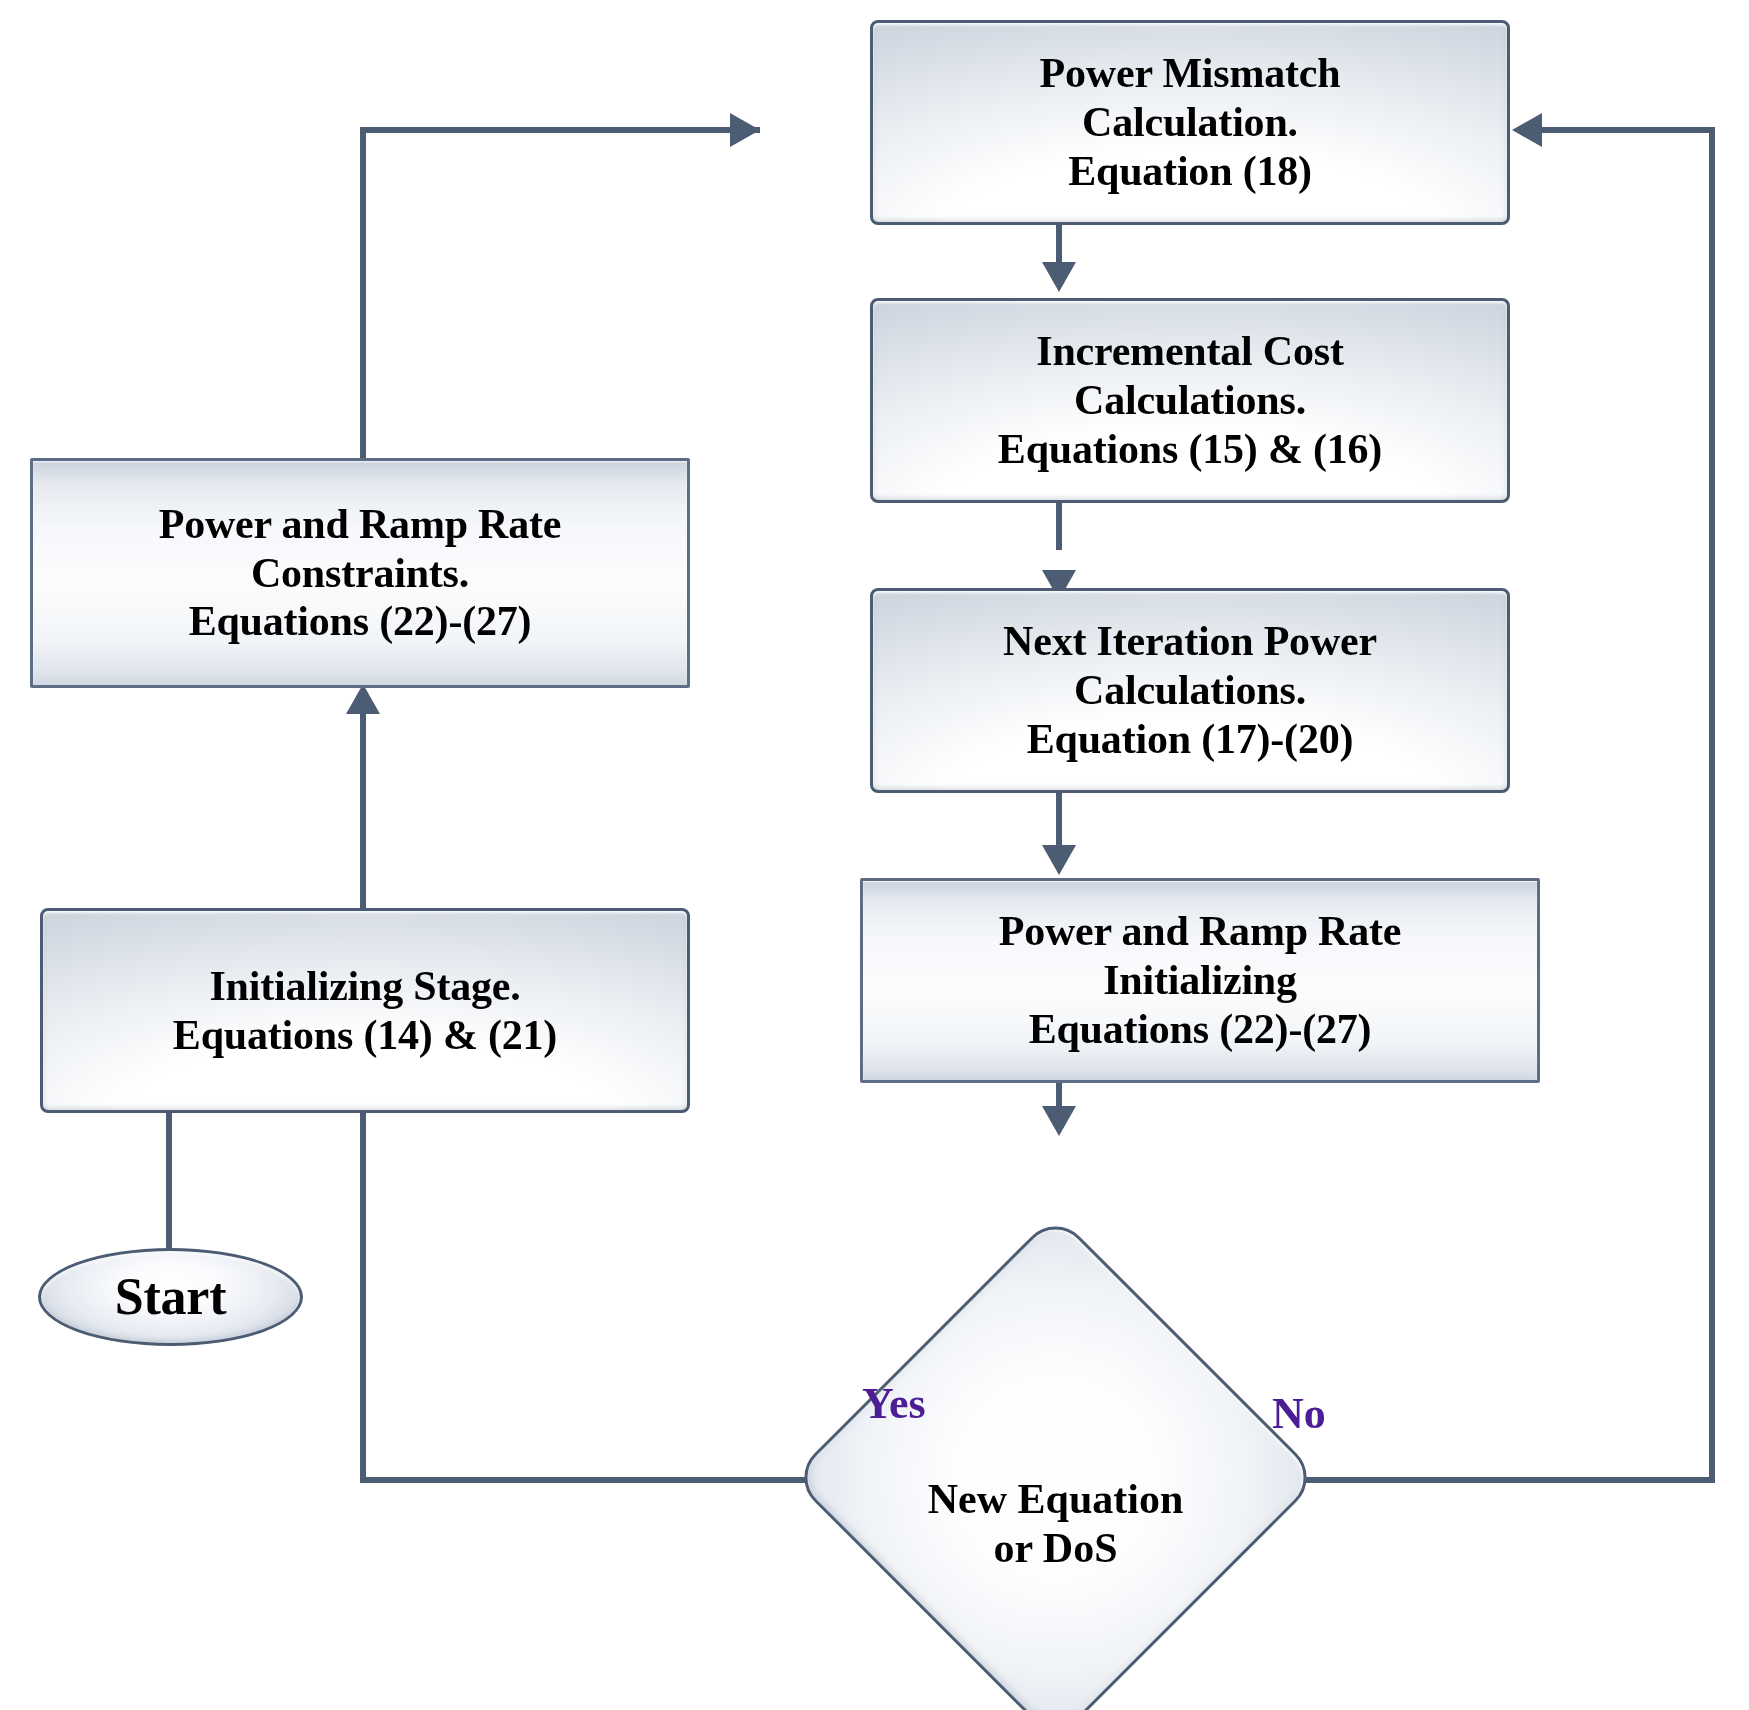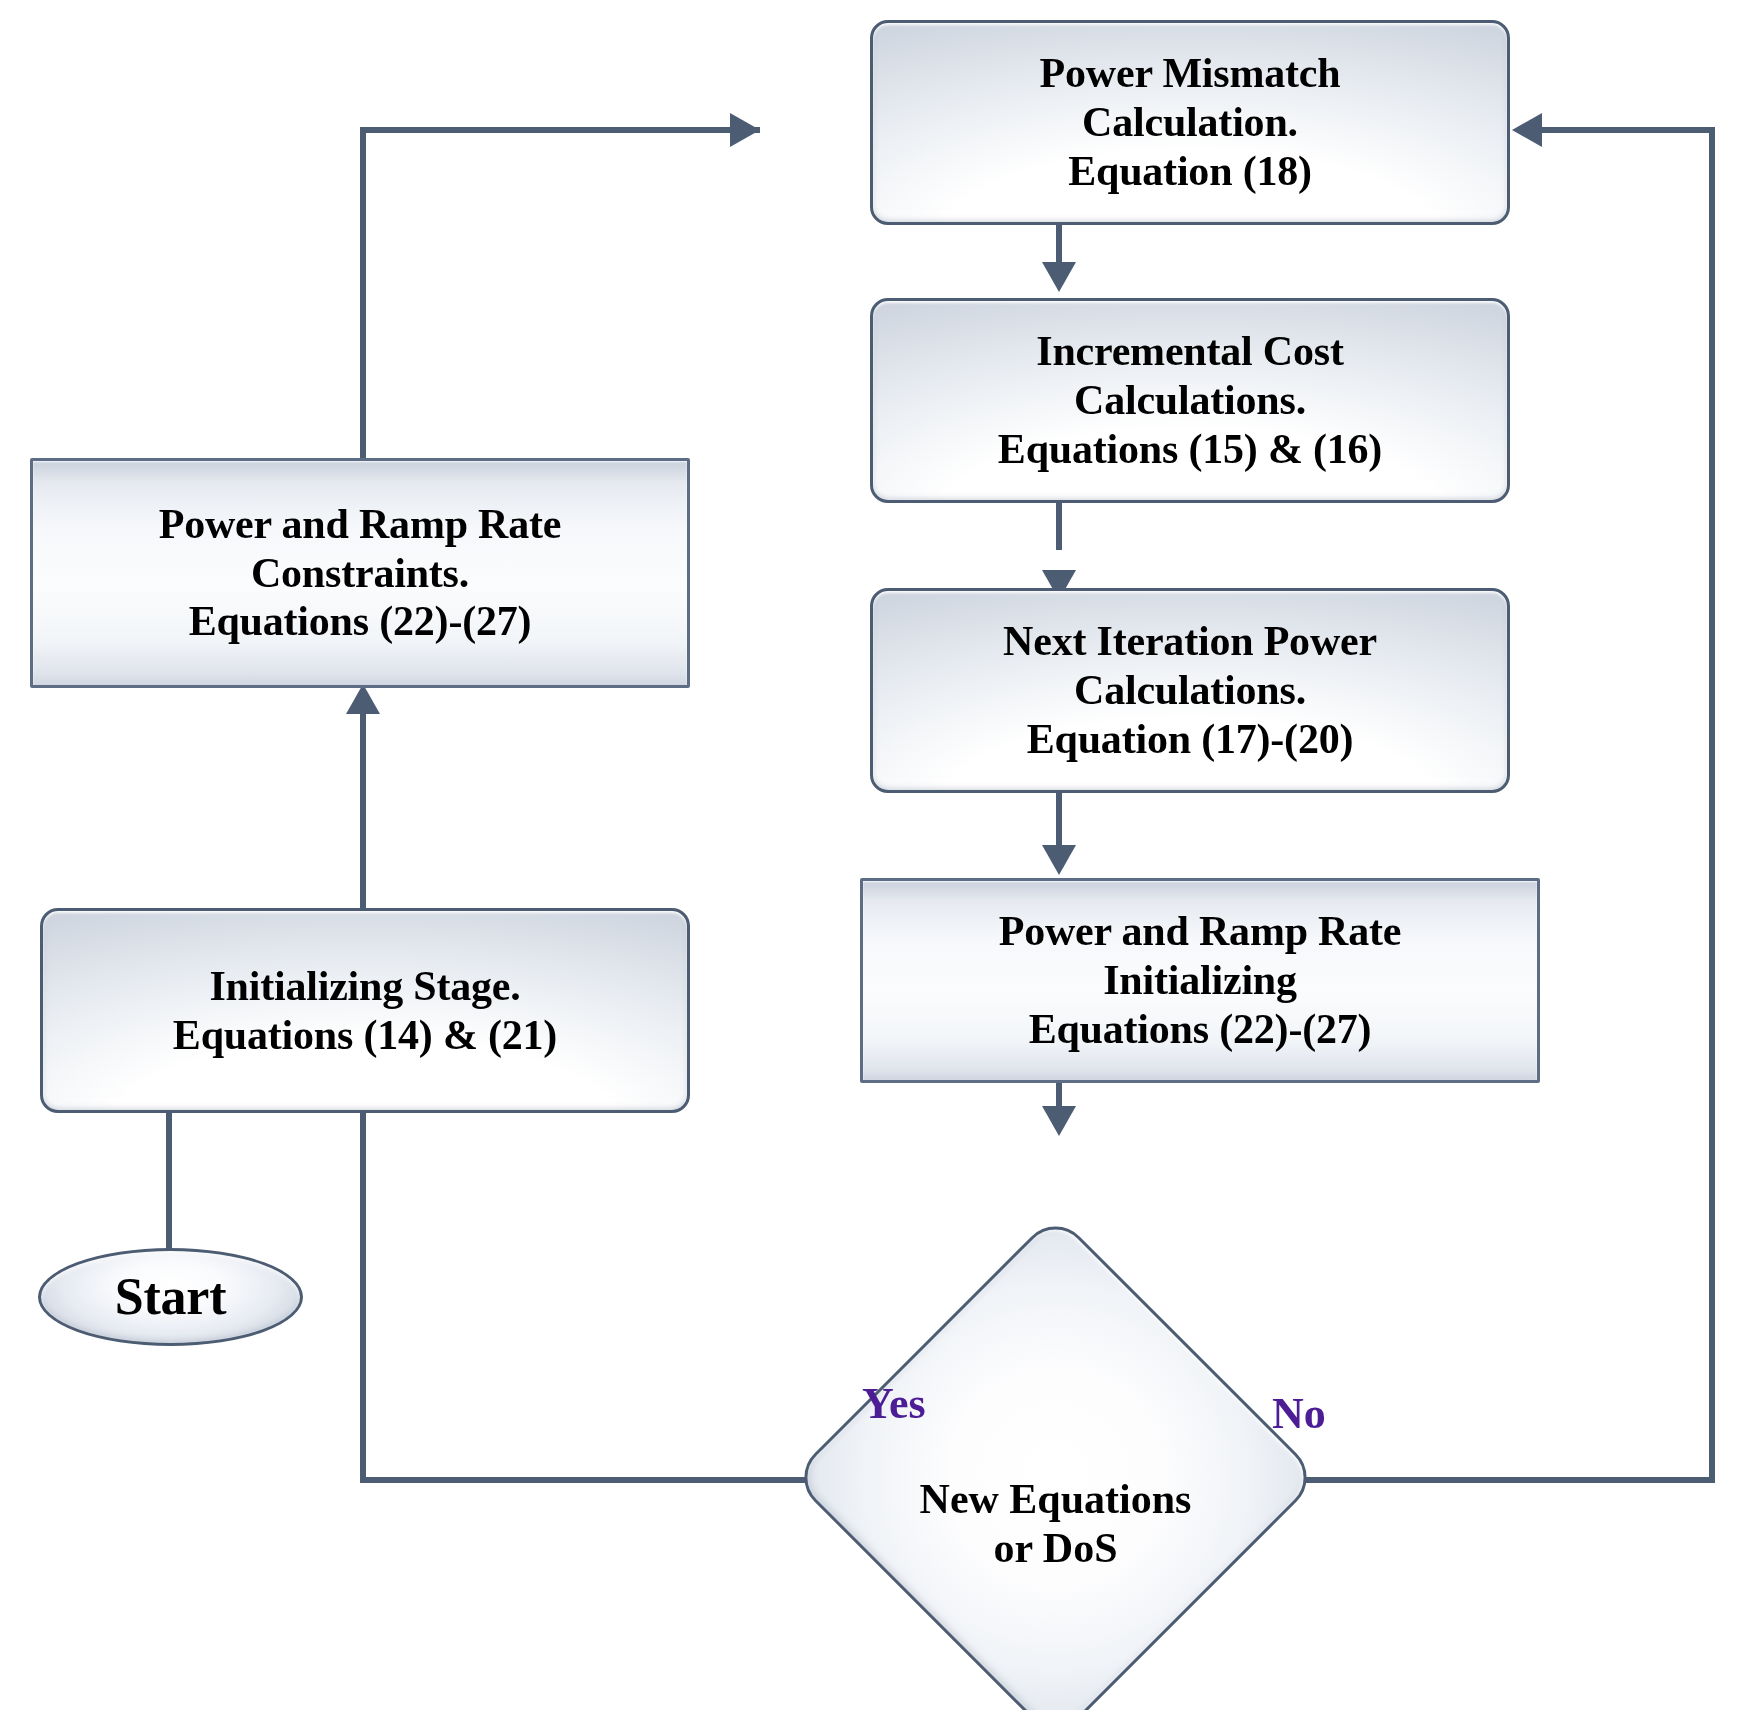--- a/index.html
+++ b/index.html
@@ -29,21 +29,21 @@
     color: #000000;
     font-weight: bold;
     line-height: 1.16;
     letter-spacing: -0.2px;
     z-index: 5;
   }
 
   
   .proc-round {
     border: 3px solid #4c5c72;
-    border-radius: 18px;
+    border-radius: 8px;
     background:
       radial-gradient(120% 150% at 50% 115%, #ffffff 0%, #ffffff 34%, #e9edf2 58%, #cdd4de 86%, #c1cad6 100%);
     box-shadow: inset 0 2px 3px rgba(255,255,255,0.95),
                 inset 0 -2px 5px rgba(140,152,170,0.35);
   }
 
   
   .proc-square {
     border: 3px solid #5c6d85;
     border-radius: 2px;
@@ -200,21 +200,21 @@
       <div>Power and Ramp Rate</div>
       <div>Initializing</div>
       <div>Equations (22)-(27)</div>
     </div>
   </div>
 
   <div class="diamond-wrap" style="left:868px; top:1290px; width:375px; height:375px;">
     <div class="diamond-shape"></div>
     <div class="diamond-label" style="font-size:42px;">
       <div style="transform: translateY(46px);">
-        <div>New Equations</div>
+        <div>New Equation</div>
         <div>or DoS</div>
       </div>
     </div>
   </div>
 
   <div class="node proc-square" style="left:30px; top:458px; width:660px; height:230px; font-size:42px;">
     <div style="padding:0 12px;">
       <div>Power and Ramp Rate</div>
       <div>Constraints.</div>
       <div>Equations (22)-(27)</div>

